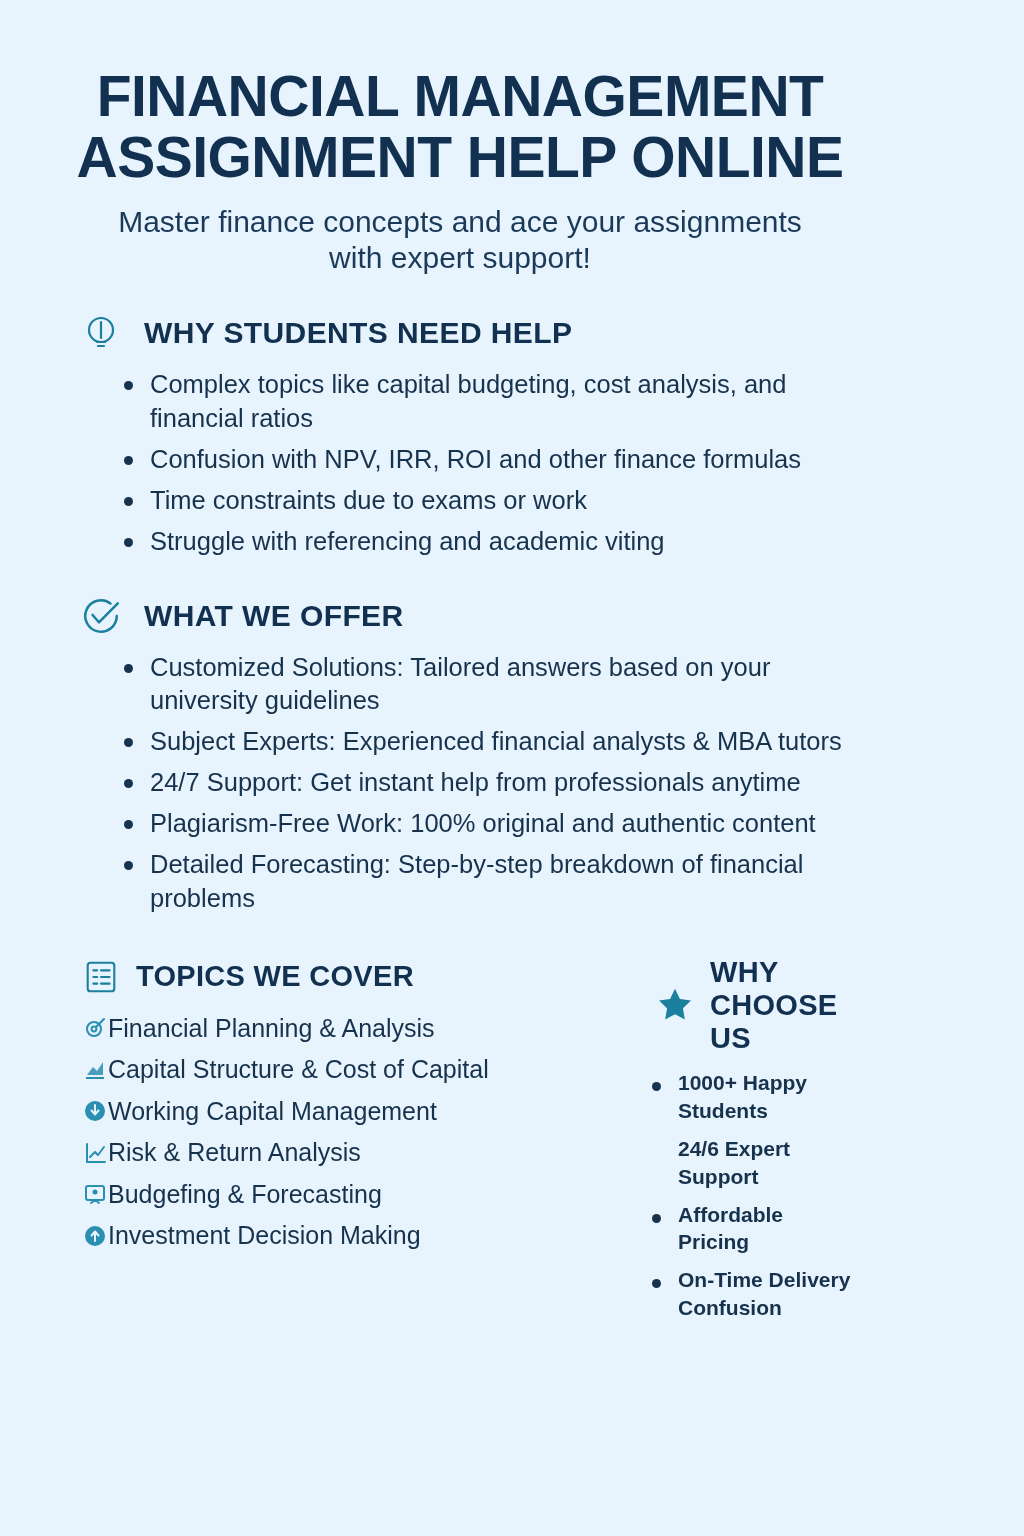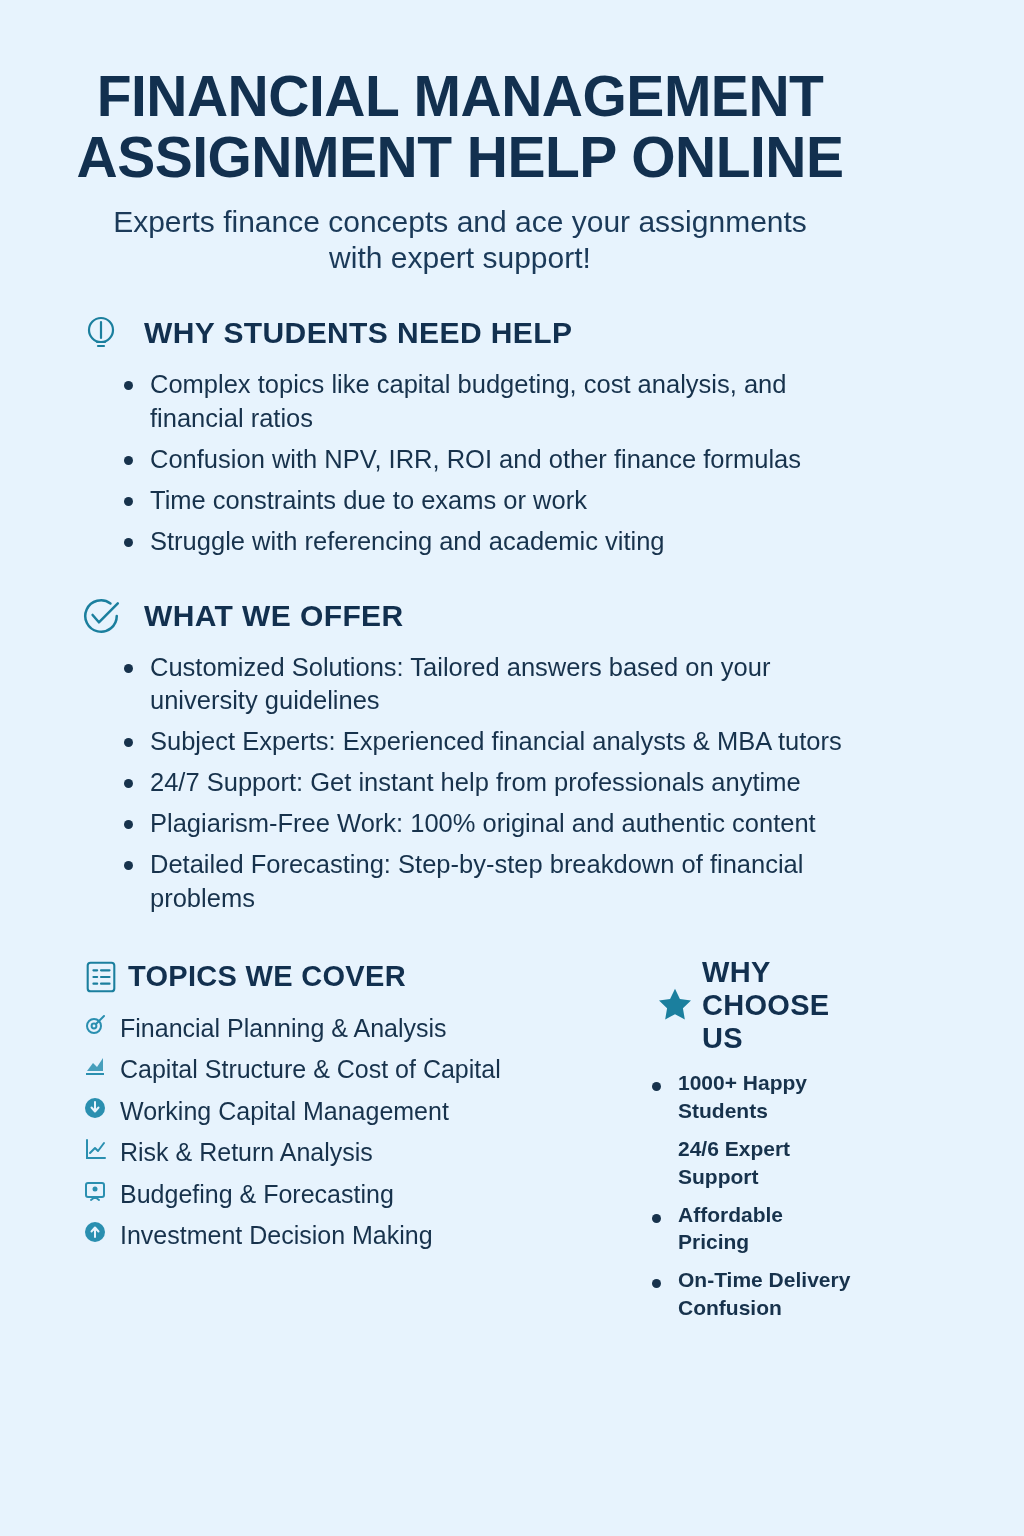--- a/index.html
+++ b/index.html
@@ -101,40 +101,40 @@
     display: flex;
     margin-top: 40px;
     gap: 14px;
   }
   .col-left { width: 560px; }
   .col-right { flex: 1; }
 
   .col-head {
     display: flex;
     align-items: center;
-    gap: 6px;
+    gap: 14px;
     margin-left: 16px;
   }
   .col-title {
     font-size: 29px;
     font-weight: bold;
     letter-spacing: 0.3px;
     color: #12304f;
     text-transform: uppercase;
   }
 
   ul.topic-list {
     margin: 14px 0 0 0;
     padding: 0 0 0 18px;
     list-style: none;
   }
   ul.topic-list li {
     display: flex;
-    align-items: flex-start;
-    gap: 12px;
+    align-items: center;
+    gap: 0;
     font-size: 25px;
     line-height: 1.3;
     color: #17324c;
     margin-bottom: 9px;
   }
   .mini-icon {
     width: 26px;
     height: 26px;
     flex: 0 0 26px;
     display: flex;
@@ -169,21 +169,21 @@
     background: #17324c;
   }
   ul.choose-list li.nobullet::before { display: none; }
 </style>
 </head>
 <body>
 
 <div class="page">
 
   <h1 class="title">FINANCIAL MANAGEMENT ASSIGNMENT HELP ONLINE</h1>
-  <p class="subtitle">Experts finance concepts and ace your assignments with expert support!</p>
+  <p class="subtitle">Master finance concepts and ace your assignments with expert support!</p>
 
   <div class="section">
     <div class="section-head">
       <span class="icon">
         <svg viewBox="0 0 40 40" width="40" height="40" fill="none" stroke="currentColor" stroke-width="2.2">
           <circle cx="20" cy="17" r="12"></circle>
           <path d="M20 9 v16" stroke-linecap="round"></path>
           <path d="M16 29 h8" stroke-linecap="round"></path>
           <path d="M17 33 h6" stroke-linecap="round"></path>
         </svg>

